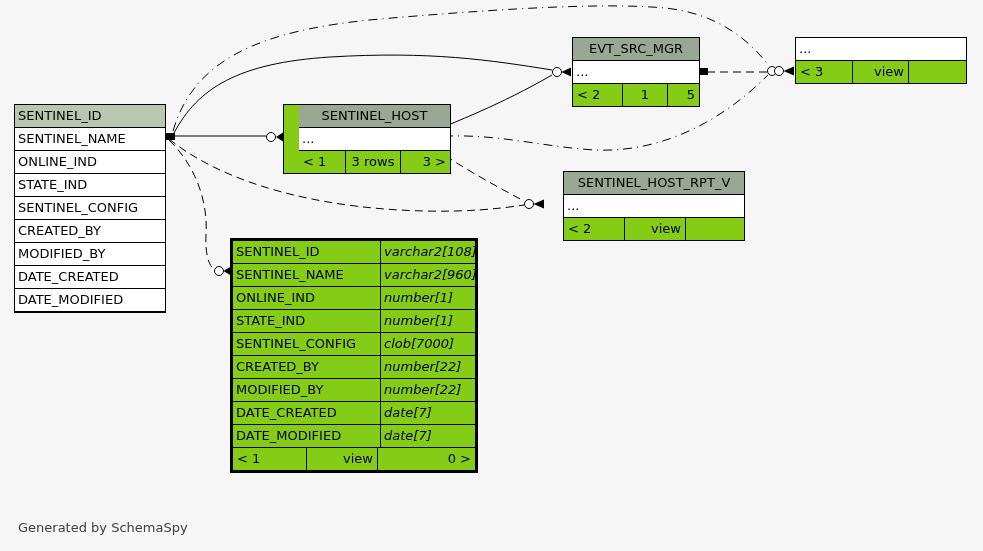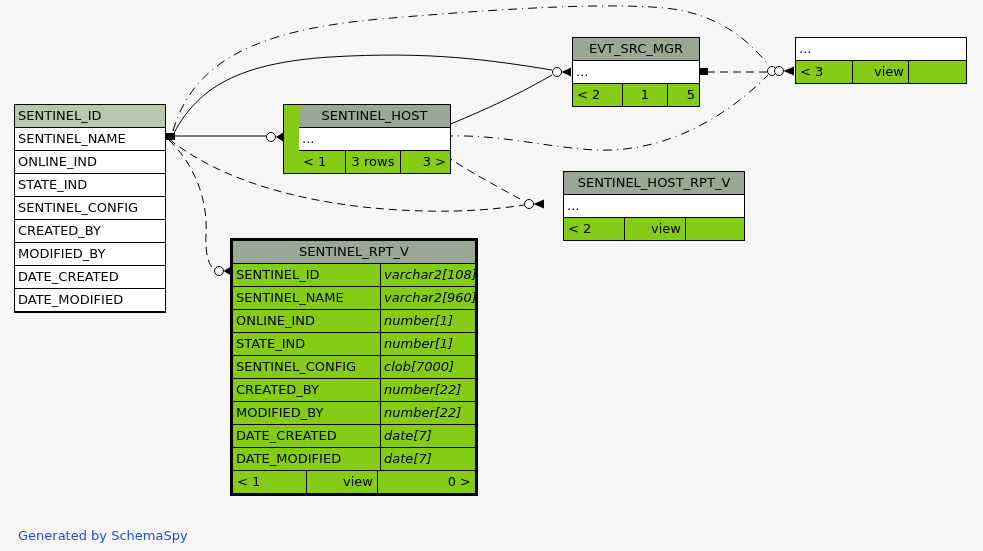--- a/index.html
+++ b/index.html
@@ -21,21 +21,21 @@
     white-space:nowrap;overflow:hidden;background:#fff;
   }
   .row.key{background:#b8c7ae;}
   .row2{display:flex;height:22px;line-height:21px;border-bottom:1px solid #000;white-space:nowrap;}
   .row2 .cname{width:141px;padding:0 3px;border-right:1px solid #000;overflow:hidden;}
   .row2 .ctype{flex:1;padding:0 3px;overflow:hidden;font-style:italic;}
   .ftr{display:flex;height:22px;line-height:21px;}
   .ftr .cell{box-sizing:border-box;border-right:1px solid #000;padding:0 4px;overflow:hidden;}
   .ftr .cell:last-child{border-right:none;}
   .al{text-align:left;}.ac{text-align:center;}.ar{text-align:right;}
-  .note{position:absolute;left:18px;top:520px;z-index:2;color:#1d4ed8;margin-top:8px;}
+  .note{position:absolute;left:18px;top:520px;z-index:2;color:#404040;}
 </style>
 </head>
 <body>
 
 <svg class="edges" width="983" height="551" viewBox="0 0 983 551">
   <g fill="none" stroke="#000" stroke-width="1">
     <path d="M174,136 L266,136"></path>
     <path d="M174,133 C198,88 238,63 330,57 C430,51 490,60 552,70"></path>
     <path d="M424,135 C455,122 500,105 552,75"></path>
     <path stroke-dasharray="9,5,1,5" d="M173,131 C193,62 255,30 380,19 C520,7 610,3 665,8 C715,13 748,38 769,66"></path>
@@ -114,21 +114,20 @@
   <div class="hdr">SENTINEL_HOST_RPT_V</div>
   <div class="row">...</div>
   <div class="ftr">
     <div class="cell al" style="width:61px">&lt; 2</div>
     <div class="cell ar" style="width:61px">view</div>
     <div class="cell ar" style="flex:1"></div>
   </div>
 </div>
 
 <div class="tbl thick" style="left:230px;top:238px;width:248px;">
-  <div class="hdr">SENTINEL_RPT_V</div>
   <div class="row2">
     <div class="cname">SENTINEL_ID</div>
     <div class="ctype">varchar2[108]</div>
   </div>
   <div class="row2">
     <div class="cname">SENTINEL_NAME</div>
     <div class="ctype">varchar2[960]</div>
   </div>
   <div class="row2">
     <div class="cname">ONLINE_IND</div>

